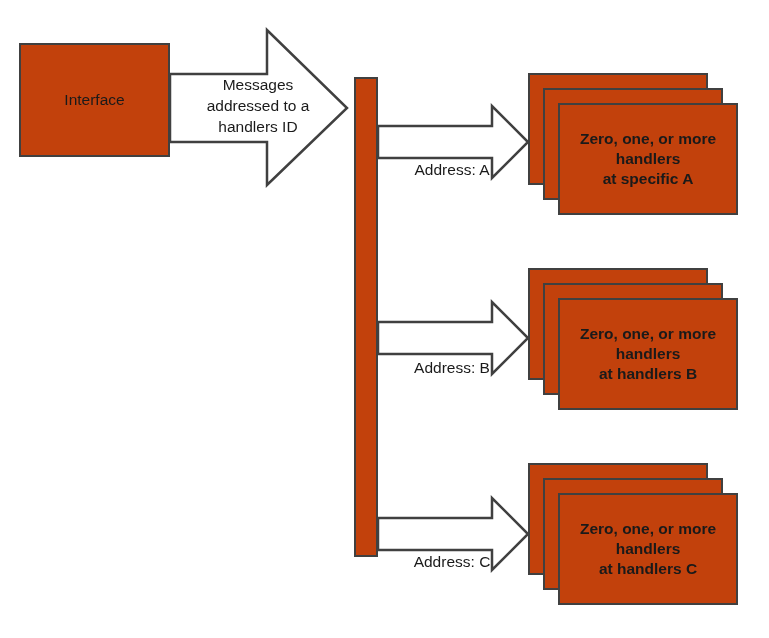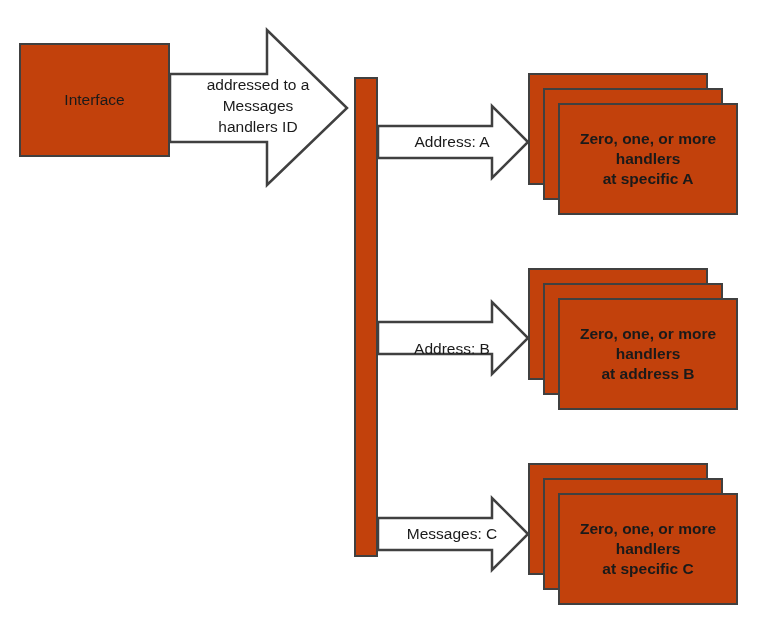--- a/index.html
+++ b/index.html
@@ -29,21 +29,21 @@
     justify-content: center;
     text-align: center;
   }
   .label {
     position: absolute;
     text-align: center;
     font-size: 15.5px;
     color: #1a1a1a;
   }
   .msg-label { line-height: 21px; }
-  .addr-label { line-height: 18px; white-space: nowrap; }
+  .addr-label { line-height: 18px; white-space: nowrap; margin-top: 28px; }
   .handler-text { font-size: 15.5px; line-height: 20px; font-weight: bold; }
   .handler-text span { display: block; }
   svg { position: absolute; left: 0; top: 0; }
   polygon { fill: #ffffff; stroke: #404040; stroke-width: 2.5; stroke-linejoin: miter; }
 </style>
 </head>
 <body>
 
 <div id="canvas">
 
@@ -54,51 +54,51 @@
     <polygon points="378,518 492,518 492,498 528,534 492,570 492,550 378,550"></polygon>
   </svg>
 
   <div class="box center-flex" style="left:19px; top:43px; width:151px; height:114px;">
     <span style="font-size:15.5px;">Interface</span>
   </div>
 
   <div class="box" style="left:354px; top:77px; width:24px; height:480px;"></div>
 
   <div class="label msg-label" style="left:183px; top:74px; width:150px;">
+    <span style="display:block">Messages</span>
     <span style="display:block">addressed to a</span>
-    <span style="display:block">Messages</span>
     <span style="display:block">handlers ID</span>
   </div>
 
   <div class="label addr-label" style="left:378px; top:133px; width:148px;">Address: A</div>
   <div>
     <div class="box" style="left:528px; top:73px; width:180px; height:112px;"></div>
     <div class="box" style="left:543px; top:88px; width:180px; height:112px;"></div>
     <div class="box center-flex handler-text" style="left:558px; top:103px; width:180px; height:112px;">
       <span>Zero, one, or more</span>
       <span>handlers</span>
       <span>at specific A</span>
     </div>
   </div>
 
-  <div class="label addr-label" style="left:378px; top:340px; width:148px;">Address: B</div>
+  <div class="label addr-label" style="left:378px; top:331px; width:148px;">Address: B</div>
   <div>
     <div class="box" style="left:528px; top:268px; width:180px; height:112px;"></div>
     <div class="box" style="left:543px; top:283px; width:180px; height:112px;"></div>
     <div class="box center-flex handler-text" style="left:558px; top:298px; width:180px; height:112px;">
       <span>Zero, one, or more</span>
       <span>handlers</span>
-      <span>at address B</span>
+      <span>at handlers B</span>
     </div>
   </div>
 
-  <div class="label addr-label" style="left:378px; top:525px; width:148px;">Messages: C</div>
+  <div class="label addr-label" style="left:378px; top:525px; width:148px;">Address: C</div>
   <div>
     <div class="box" style="left:528px; top:463px; width:180px; height:112px;"></div>
     <div class="box" style="left:543px; top:478px; width:180px; height:112px;"></div>
     <div class="box center-flex handler-text" style="left:558px; top:493px; width:180px; height:112px;">
       <span>Zero, one, or more</span>
       <span>handlers</span>
-      <span>at specific C</span>
+      <span>at handlers C</span>
     </div>
   </div>
 
 </div>
 
 </body></html>

